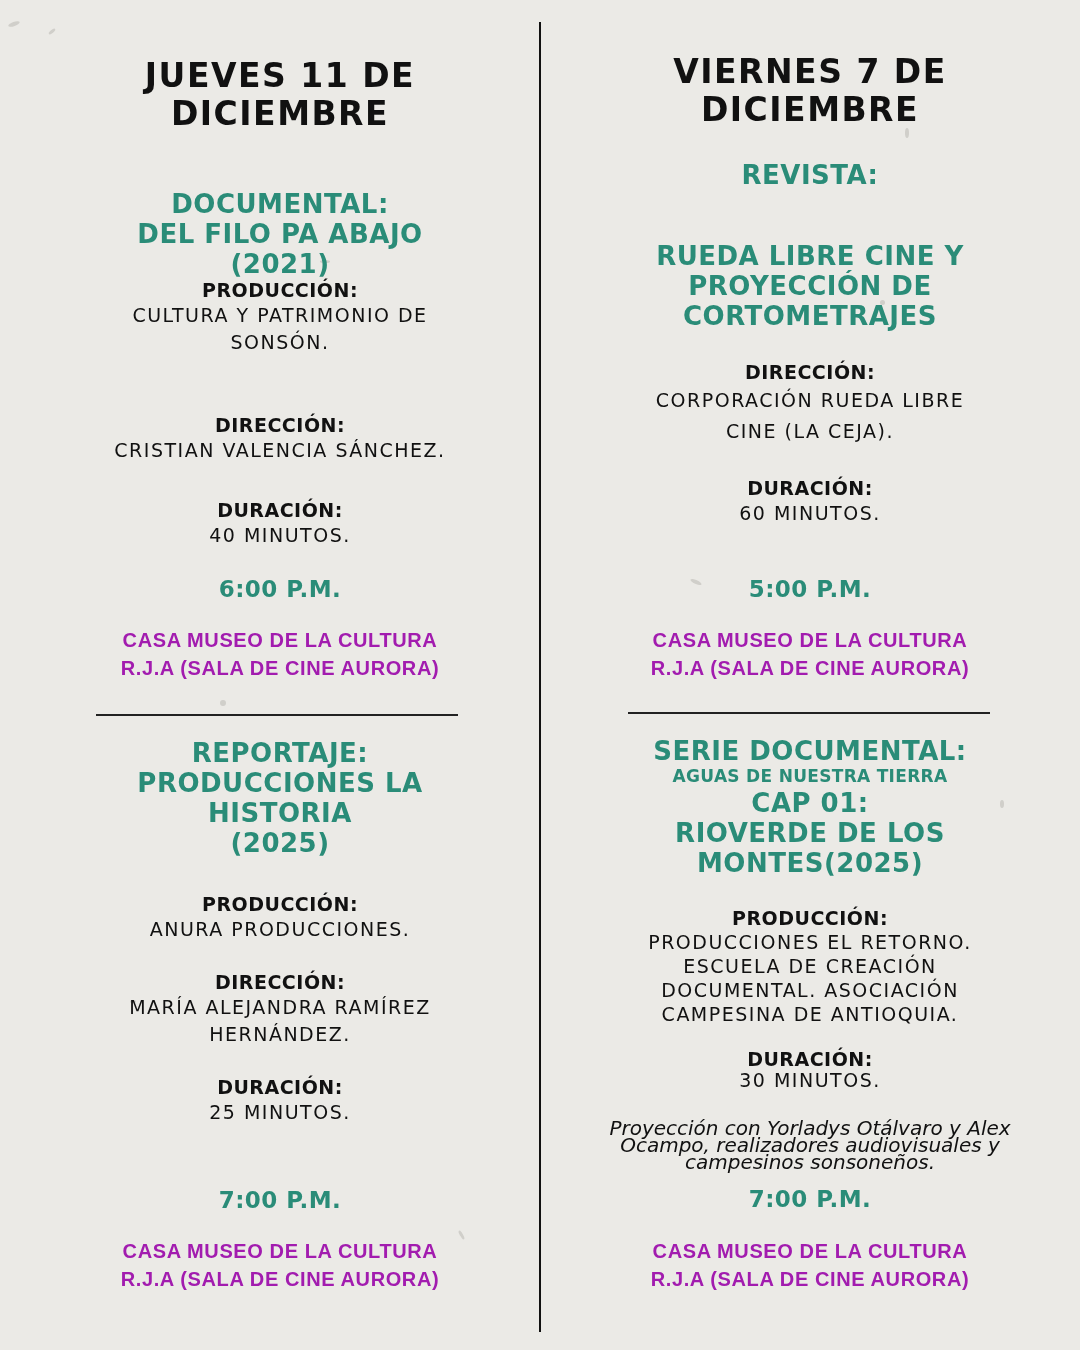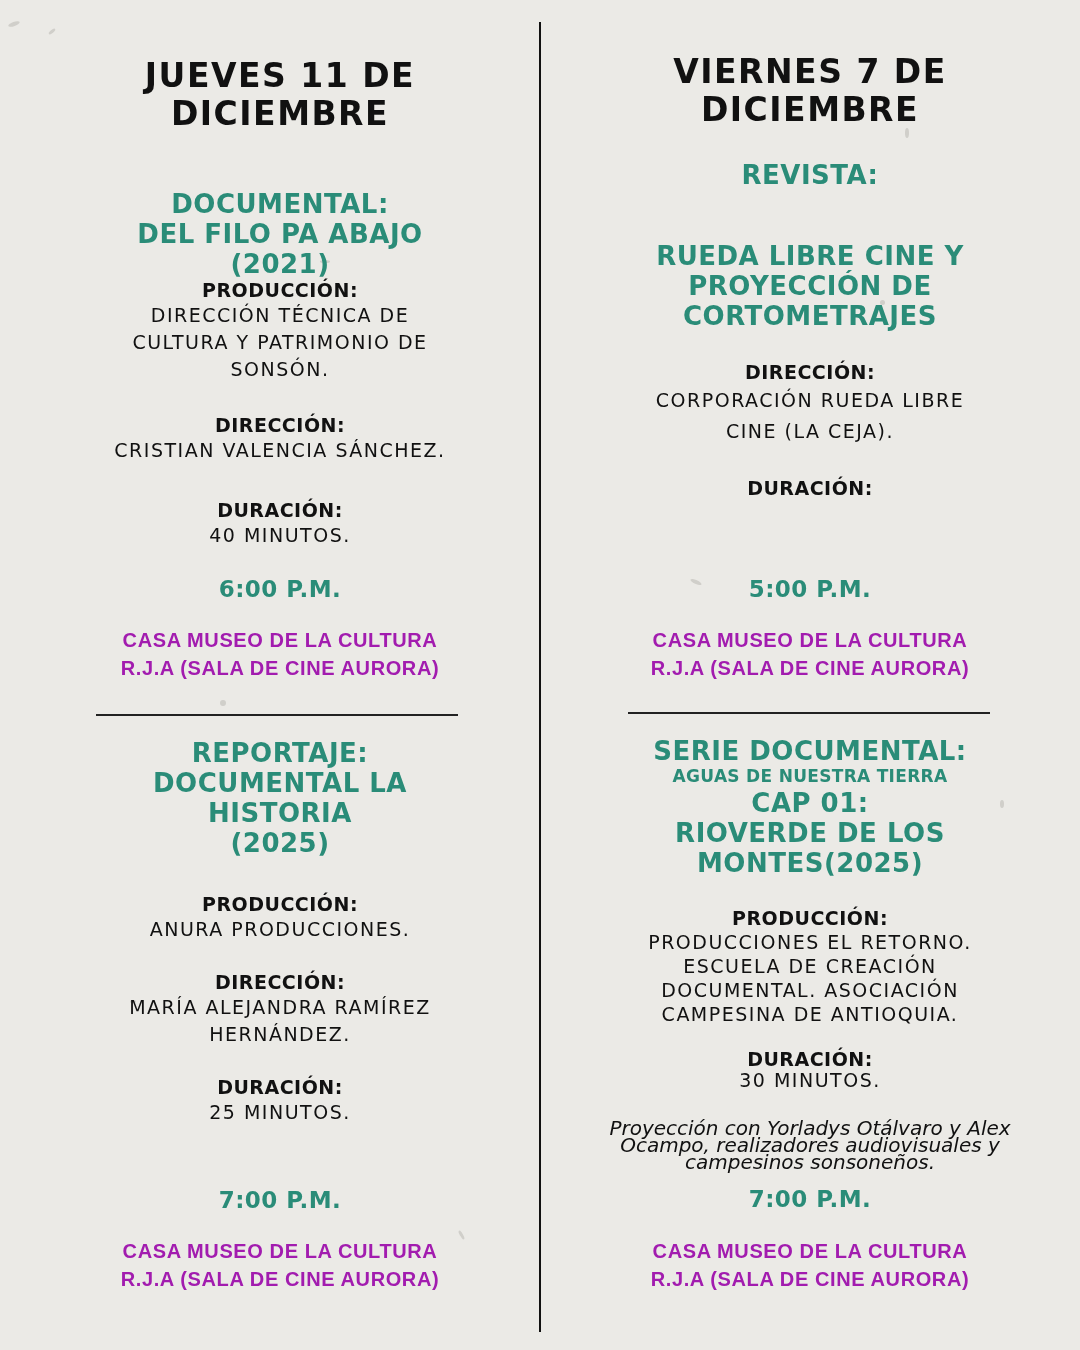--- a/index.html
+++ b/index.html
@@ -53,21 +53,20 @@
   </div>
 
   <div class="abs teal title" style="top:153px;margin-top:36px;">
     <div>DOCUMENTAL:</div>
     <div>DEL FILO PA ABAJO</div>
     <div>(2021)</div>
   </div>
 
   <div class="abs" style="top:278px;">
     <div class="label">PRODUCCIÓN:</div>
-    <div class="value">DIRECCIÓN TÉCNICA DE</div>
     <div class="value">CULTURA Y PATRIMONIO DE</div>
     <div class="value">SONSÓN.</div>
   </div>
 
   <div class="abs" style="top:413px;">
     <div class="label">DIRECCIÓN:</div>
     <div class="value">CRISTIAN VALENCIA SÁNCHEZ.</div>
   </div>
 
   <div class="abs" style="top:498px;">
@@ -79,21 +78,21 @@
 
   <div class="abs venue" style="top:626px;">
     <div>CASA MUSEO DE LA CULTURA</div>
     <div>R.J.A (SALA DE CINE AURORA)</div>
   </div>
 
   <div class="hr" style="left:56px;width:362px;top:714px;"></div>
 
   <div class="abs teal title" style="top:738px;">
     <div>REPORTAJE:</div>
-    <div>DOCUMENTAL LA</div>
+    <div>PRODUCCIONES LA</div>
     <div>HISTORIA</div>
     <div>(2025)</div>
   </div>
 
   <div class="abs" style="top:892px;">
     <div class="label">PRODUCCIÓN:</div>
     <div class="value">ANURA PRODUCCIONES.</div>
   </div>
 
   <div class="abs" style="top:970px;">
@@ -130,20 +129,21 @@
   </div>
 
   <div class="abs" style="top:360px;">
     <div class="label">DIRECCIÓN:</div>
     <div class="value" style="line-height:32px;">CORPORACIÓN RUEDA LIBRE</div>
     <div class="value" style="line-height:30px;">CINE (LA CEJA).</div>
   </div>
 
   <div class="abs" style="top:476px;">
     <div class="label">DURACIÓN:</div>
+    <div class="value">60 MINUTOS.</div>
   </div>
 
   <div class="abs teal time" style="top:575px;">5:00 P.M.</div>
 
   <div class="abs venue" style="top:626px;">
     <div>CASA MUSEO DE LA CULTURA</div>
     <div>R.J.A (SALA DE CINE AURORA)</div>
   </div>
 
   <div class="hr" style="left:48px;width:362px;top:712px;"></div>

